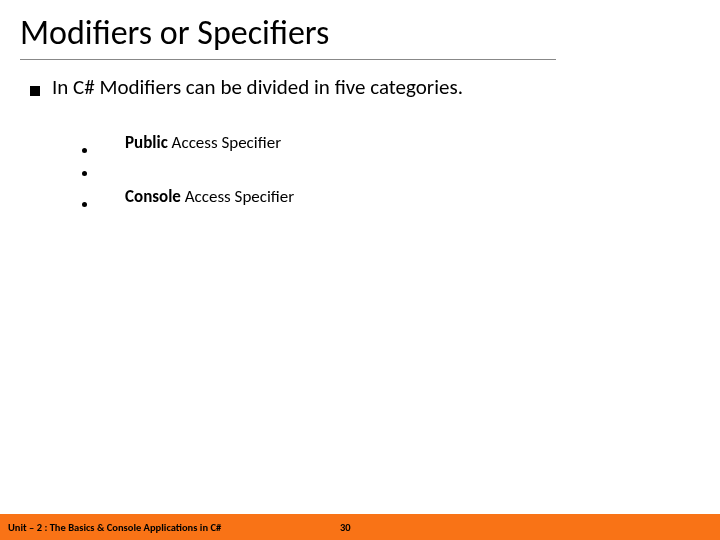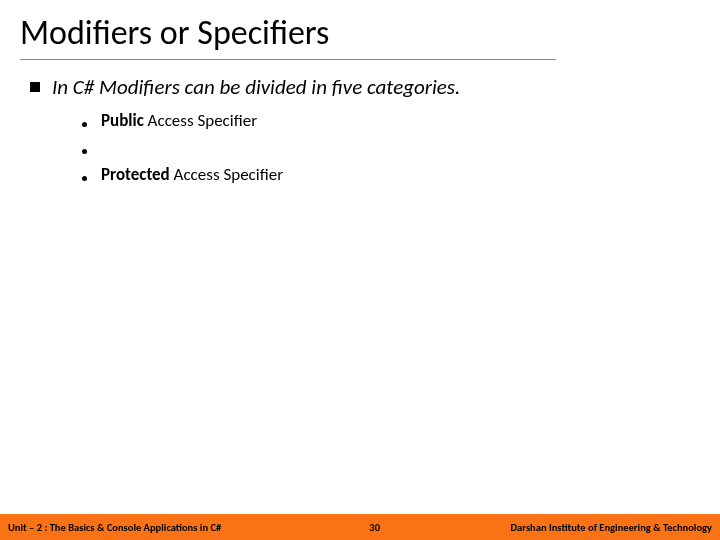--- a/index.html
+++ b/index.html
@@ -1,28 +1,28 @@
 <!DOCTYPE html>
 <html><head>
 <meta charset="utf-8">
 <style>
   * { margin: 0; padding: 0; box-sizing: border-box; }
   html, body { width: 720px; height: 540px; font-family: Calibri, Arial, sans-serif; background: #fff; color: #000; }
   .slide { width: 576px; height: 540px; position: relative; padding: 12px 20px 0 20px; }
   .title { font-size: 34px; font-weight: 400; margin-bottom: 6px; }
   .hr { border: none; border-top: 1px solid #888; margin-bottom: 14px; }
-  .main-bullet { display: flex; align-items: flex-start; font-size: 21px; margin-left: 10px; margin-bottom: 10px; font-style: italic; }
+  .main-bullet { display: flex; align-items: center; font-size: 21px; margin-left: 10px; margin-bottom: 32px; }
   .main-bullet .marker { width: 10px; height: 10px; background: #000; margin-top: 8px; margin-right: 12px; flex-shrink: 0; }
   .sub-list { margin-left: 62px; }
-  .sub-item { display: flex; align-items: center; font-size: 17px; margin-bottom: 10px; }
+  .sub-item { display: flex; align-items: flex-end; font-size: 17px; margin-bottom: 10px; gap: 24px; }
   .sub-item .dot { width: 5px; height: 5px; background: #000; border-radius: 50%; margin-top: 8px; margin-right: 14px; flex-shrink: 0; }
   .sub-item .bold { font-weight: 700; }
   .footer { position: absolute; bottom: 0; left: 0; width: 720px; height: 26px; background: #f97316; display: flex; align-items: center; font-size: 10.5px; font-weight: 700; color: #000; }
   .footer .left { position: absolute; left: 8px; }
-  .footer .center { position: absolute; left: 50%; transform: translateX(-50%); text-align: right; width: 40px; }
+  .footer .center { position: absolute; left: 50%; transform: translateX(-50%); text-align: left; width: 40px; }
   .footer .right { position: absolute; right: 8px; }
   .footer-edge { position: absolute; bottom: 0; left: 0; width: 4px; height: 26px; background: #333; }
 </style>
 </head>
 <body>
 
 <div class="slide">
   <h1 class="title">Modifiers or Specifiers</h1>
   <hr class="hr">
 
@@ -34,23 +34,22 @@
   <div class="sub-list">
     <div class="sub-item">
       <span class="dot"></span>
       <span><span class="bold">Public</span><span> Access Specifier</span></span>
     </div>
     <div class="sub-item">
       <span class="dot"></span>
     </div>
     <div class="sub-item">
       <span class="dot"></span>
-      <span><span class="bold">Protected</span><span> Access Specifier</span></span>
+      <span><span class="bold">Console</span><span> Access Specifier</span></span>
     </div>
   </div>
 
   <div class="footer-edge"></div>
   <div class="footer">
     <span class="left">Unit – 2 : The Basics &amp; Console Applications in C#</span>
     <span class="center">30</span>
-    <span class="right">Darshan Institute of Engineering &amp; Technology</span>
   </div>
 </div>
 
 </body></html>

